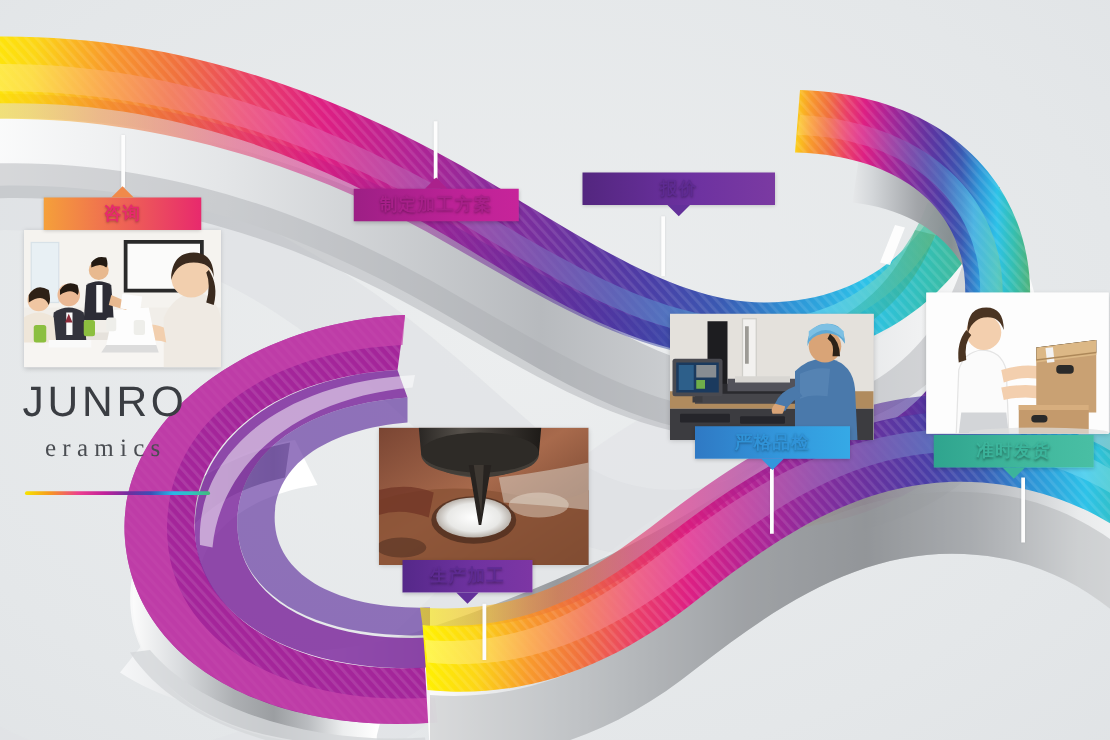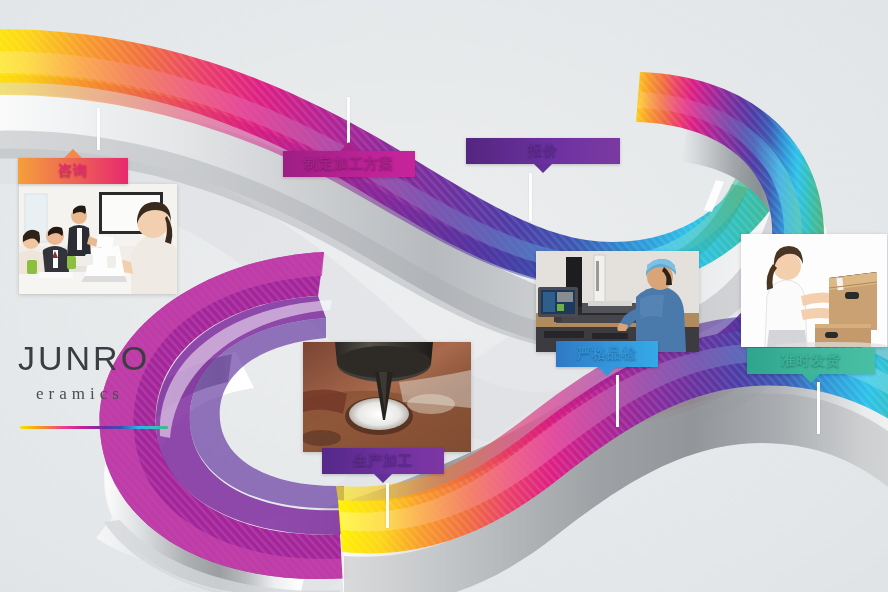--- a/index.html
+++ b/index.html
@@ -8,24 +8,24 @@
     font-family:"Liberation Sans","DejaVu Sans",sans-serif;
     background:#e6e8ea;
   }
   #stage{position:absolute;inset:0;width:888px;height:592px;overflow:hidden;
     background:radial-gradient(ellipse 900px 620px at 46% 46%, #eceeef 0%, #e4e7e9 55%, #dcdfe2 100%);}
 
   
   #ribbon{position:absolute;left:0;top:0;width:888px;height:592px;}
 
   
-  .logo-wrap{position:absolute;left:18px;top:305px;width:190px;margin-top:36px;}
+  .logo-wrap{position:absolute;left:18px;top:305px;width:190px;}
   .logo-main{font-size:34px;letter-spacing:3px;color:#3a3d42;line-height:1;
     font-family:"Liberation Sans","DejaVu Sans",sans-serif;font-weight:400;}
-  .logo-sub{font-size:17px;letter-spacing:5px;color:#4a4d52;margin-top:9px;margin-left:18px;
+  .logo-sub{font-size:20px;letter-spacing:5px;color:#4a4d52;margin-top:9px;margin-left:18px;
     font-family:"Liberation Serif","DejaVu Serif",serif;}
   .logo-rule{margin-top:22px;margin-left:2px;width:148px;height:3px;border-radius:2px;
     background:linear-gradient(90deg,#f6e400 0%,#f79a1e 13%,#ec3f8e 29%,#c0219a 43%,#6b2fa0 57%,#3a4fb5 68%,#29b6e8 80%,#2fc3c0 90%,#43b878 100%);}
 
   
   .photo{position:absolute;overflow:hidden;background:#cfd2d5;
     box-shadow:0 1px 4px rgba(0,0,0,.18);}
   .photo .inner{position:absolute;inset:0;}
 
   
@@ -410,41 +410,41 @@
     </svg>
   </div>
 
   <div class="leader" style="left:97px;top:108px;height:42px;"></div>
   <div class="leader" style="left:347px;top:97px;height:46px;"></div>
   <div class="leader" style="left:529px;top:173px;height:48px;"></div>
   <div class="leader" style="left:386px;top:483px;height:45px;"></div>
   <div class="leader" style="left:616px;top:375px;height:52px;"></div>
   <div class="leader" style="left:817px;top:382px;height:52px;"></div>
 
-  <div class="step-label" style="left:18px;top:158px;width:110px;background:linear-gradient(90deg,#f5a03a 0%,#ef6a52 45%,#e8296d 100%);color:#e8296d;">
+  <div class="step-label" style="left:35px;top:158px;width:126px;background:linear-gradient(90deg,#f5a03a 0%,#ef6a52 45%,#e8296d 100%);color:#e8296d;">
     <span class="txt">咨询</span>
     <span class="pt-up" style="color:#f08a4a;"></span>
   </div>
 
   <div class="step-label" style="left:283px;top:151px;width:132px;background:linear-gradient(90deg,#9d1f85 0%,#bb2296 60%,#c7249a 100%);color:#a8208a;">
     <span class="txt">制定加工方案</span>
     <span class="pt-up" style="color:#ab218c;"></span>
   </div>
 
   <div class="step-label" style="left:466px;top:138px;width:154px;background:linear-gradient(90deg,#53267f 0%,#6c31a0 55%,#7b3aa2 100%);color:#5e2b92;">
     <span class="txt">报价</span>
     <span class="pt-down" style="color:#63309a;"></span>
   </div>
 
-  <div class="step-label" style="left:322px;top:448px;width:122px;background:linear-gradient(90deg,#552889 0%,#6f32a0 55%,#7d36a4 100%);color:#5e2b92;">
+  <div class="step-label" style="left:322px;top:448px;width:104px;background:linear-gradient(90deg,#552889 0%,#6f32a0 55%,#7d36a4 100%);color:#5e2b92;">
     <span class="txt">生产加工</span>
     <span class="pt-down" style="color:#63309a;"></span>
   </div>
 
-  <div class="step-label" style="left:556px;top:341px;width:102px;background:linear-gradient(90deg,#2f79c4 0%,#3397dc 55%,#35a9e6 100%);color:#3093d8;">
+  <div class="step-label" style="left:556px;top:341px;width:124px;background:linear-gradient(90deg,#2f79c4 0%,#3397dc 55%,#35a9e6 100%);color:#3093d8;">
     <span class="txt">严格品检</span>
     <span class="pt-down" style="color:#3397dc;"></span>
   </div>
 
   <div class="step-label" style="left:747px;top:348px;width:128px;background:linear-gradient(90deg,#2fa48e 0%,#40b79c 55%,#49bfa4 100%);color:#3cb49b;">
     <span class="txt">准时发货</span>
     <span class="pt-down" style="color:#3cb49b;"></span>
   </div>
 
 </div>

